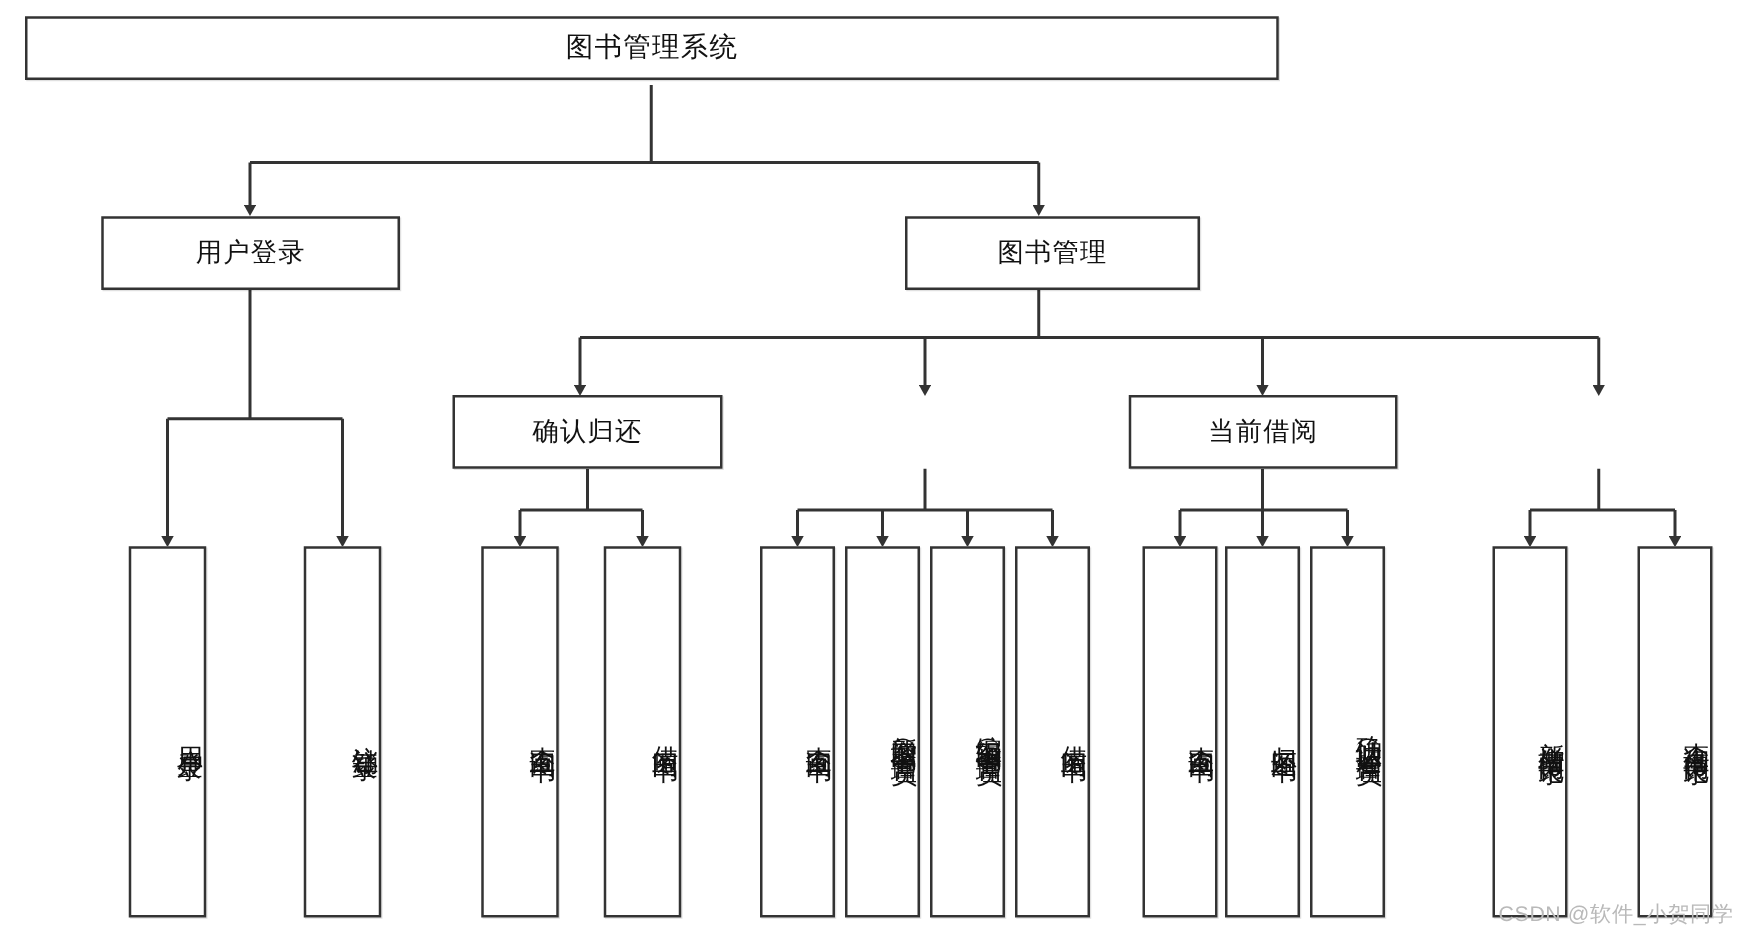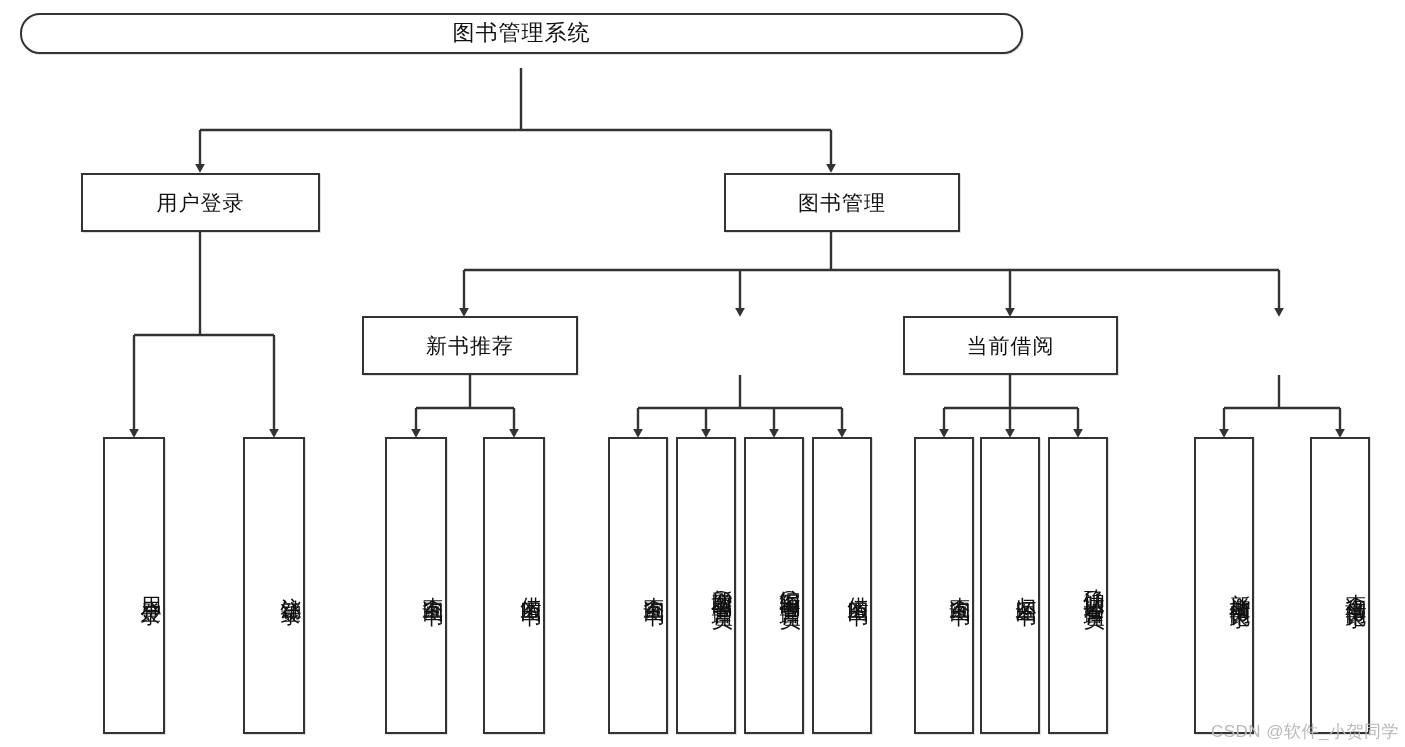--- a/index.html
+++ b/index.html
@@ -55,21 +55,21 @@
     padding: 6px 0;
     align-items: flex-start;
   }
   .node-v .vlabel {
     writing-mode: vertical-rl;
     text-orientation: upright;
     display: block;
   }
   .watermark {
     position: absolute;
-    right: 6px;
+    right: 18px;
     bottom: 4px;
     font-size: 17px;
     color: #b9b9b9;
     white-space: nowrap;
     letter-spacing: 0.5px;
   }
 </style>
 </head>
 <body>
 
@@ -118,33 +118,33 @@
       <path d="M1010,408 L1010,430" marker-end="url(#arrow)"></path>
       <path d="M1078,408 L1078,430" marker-end="url(#arrow)"></path>
 
       <path d="M1279,375 L1279,408"></path>
       <path d="M1224,408 L1340,408"></path>
       <path d="M1224,408 L1224,430" marker-end="url(#arrow)"></path>
       <path d="M1340,408 L1340,430" marker-end="url(#arrow)"></path>
     </g>
   </svg>
 
-  <div class="node node-h root-node" style="left:20px; top:13px; width:1003px; height:41px;border-radius:20px;">
+  <div class="node node-h root-node" style="left:20px; top:13px; width:1003px; height:51px;">
     <span>图书管理系统</span>
   </div>
 
   <div class="node node-h" style="left:81px; top:173px; width:239px; height:59px;">
     <span>用户登录</span>
   </div>
   <div class="node node-h" style="left:712px; top:173px; width:236px; height:59px;margin-left:12px;">
     <span>图书管理</span>
   </div>
 
   <div class="node node-h" style="left:362px; top:316px; width:216px; height:59px;">
-    <span>新书推荐</span>
+    <span>确认归还</span>
   </div>
   <div class="node node-h" style="left:903px; top:316px; width:215px; height:59px;">
     <span>当前借阅</span>
   </div>
 
   <div class="node node-v" style="left:103px; top:437px; width:62px; height:297px;">
     <span class="vlabel">用户登录</span>
   </div>
   <div class="node node-v" style="left:243px; top:437px; width:62px; height:297px;">
     <span class="vlabel">注销登录</span>

